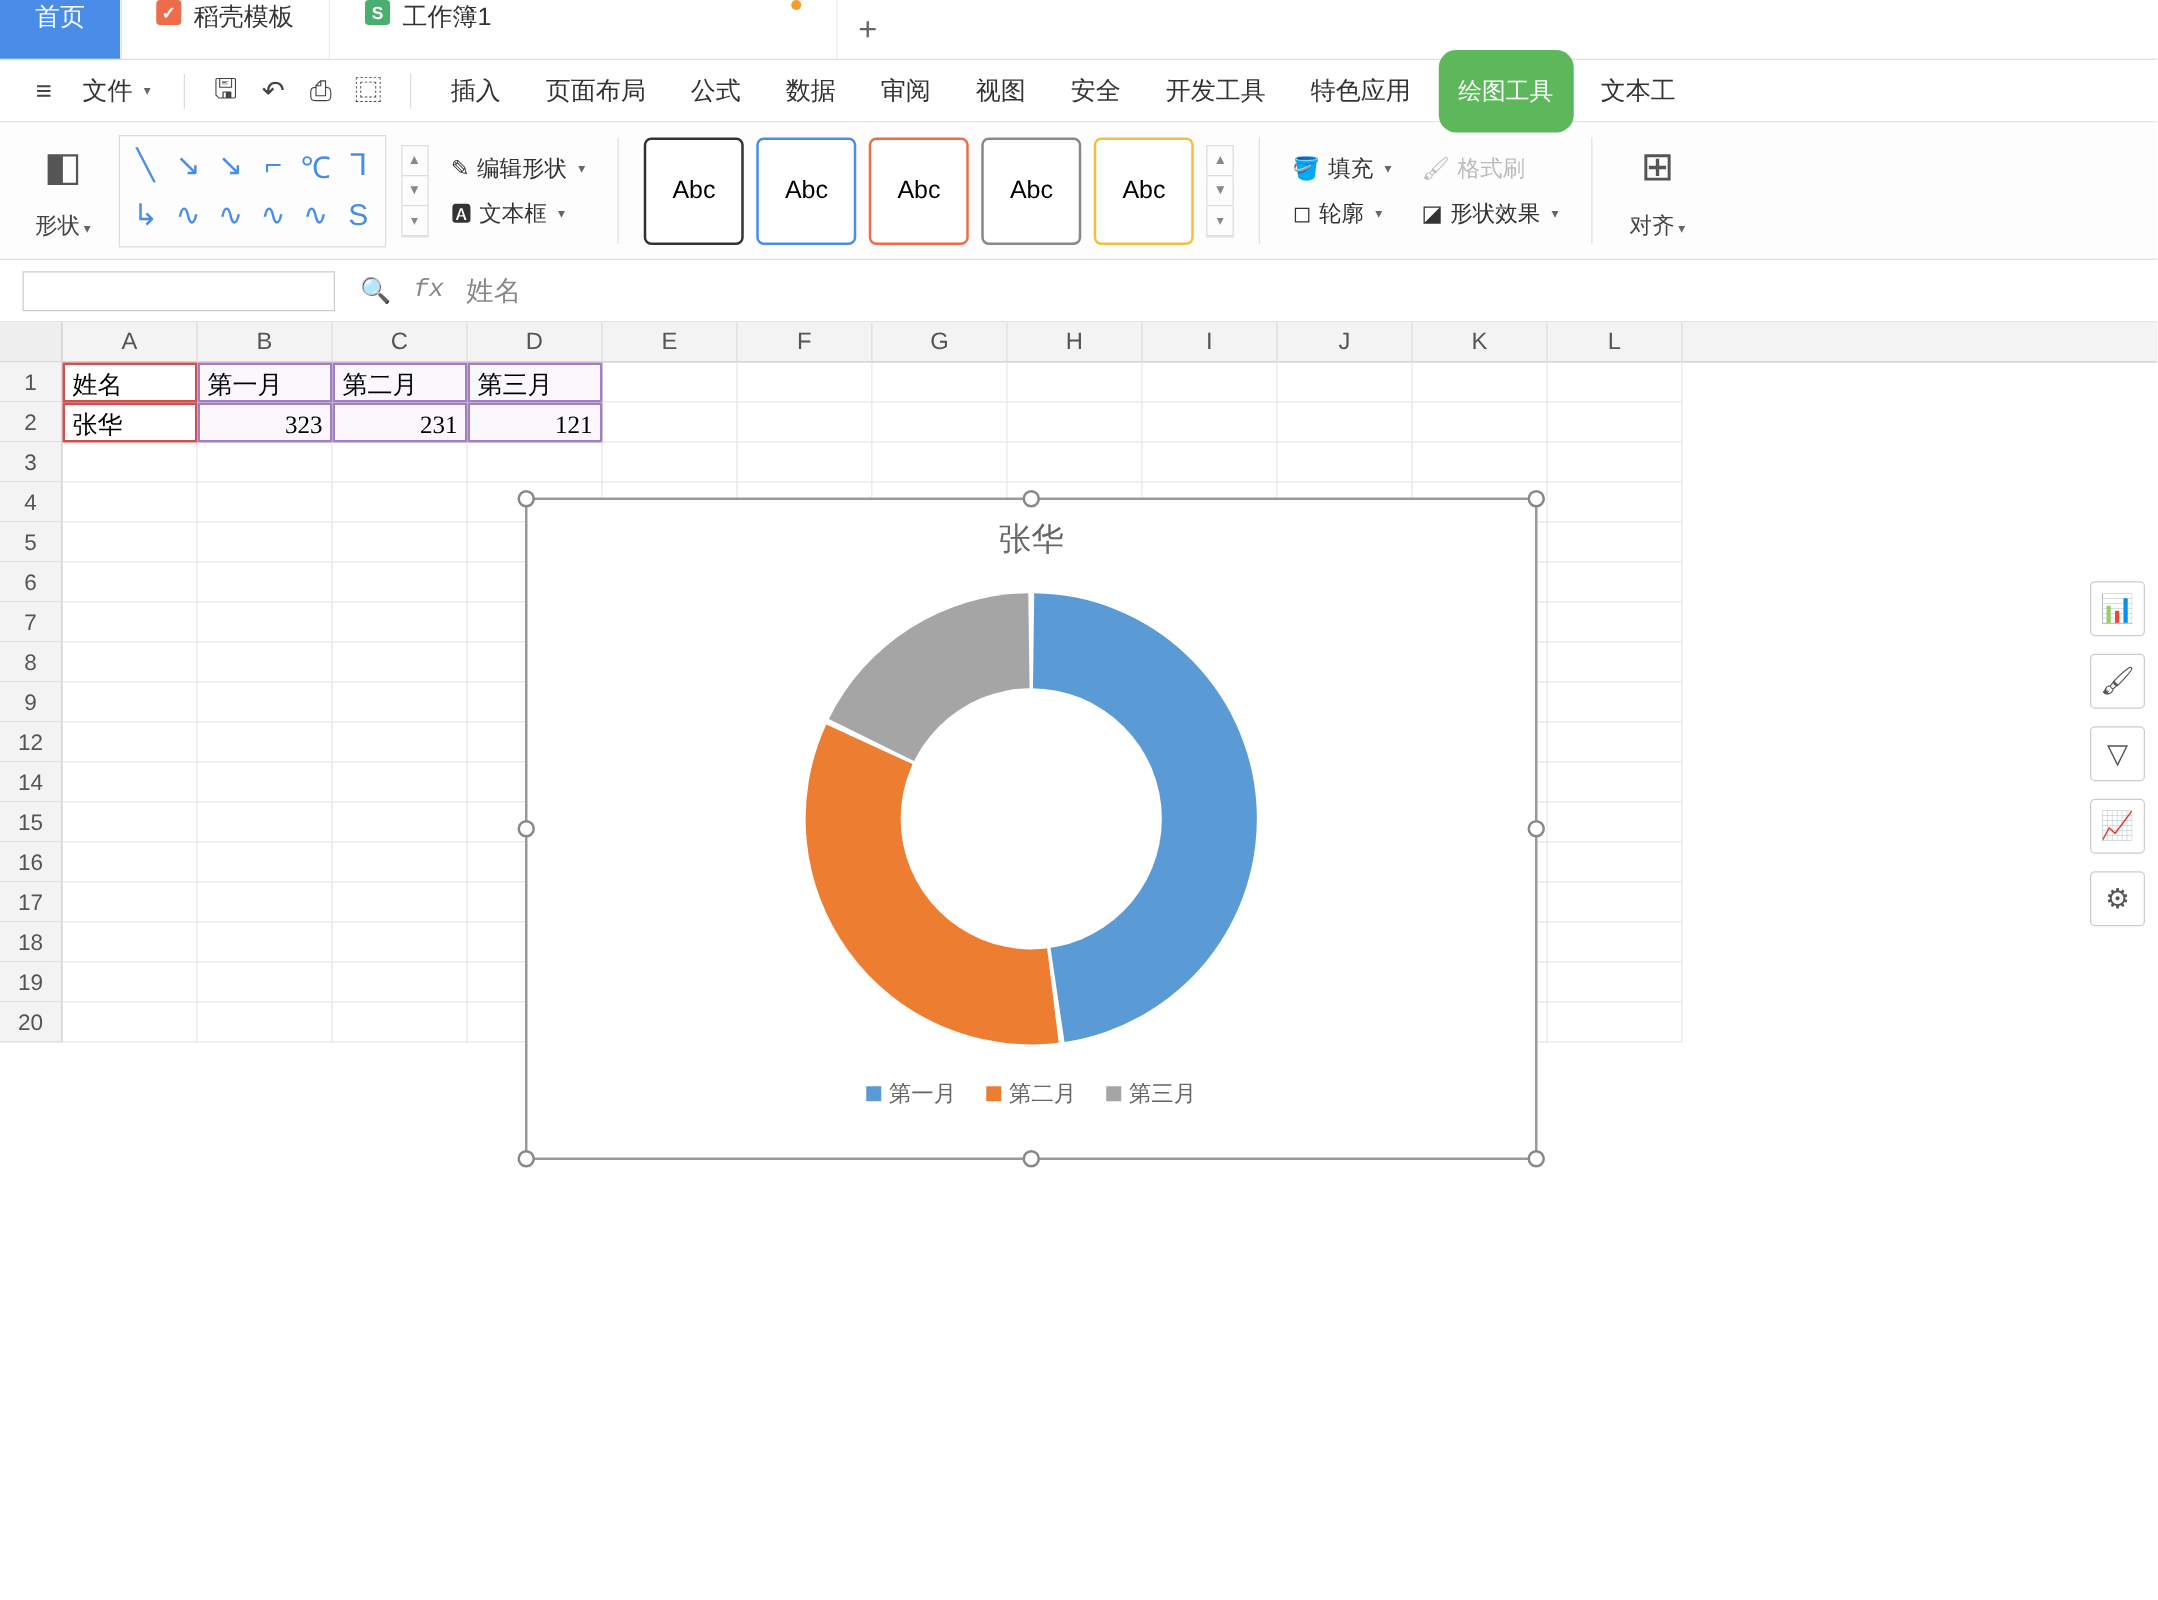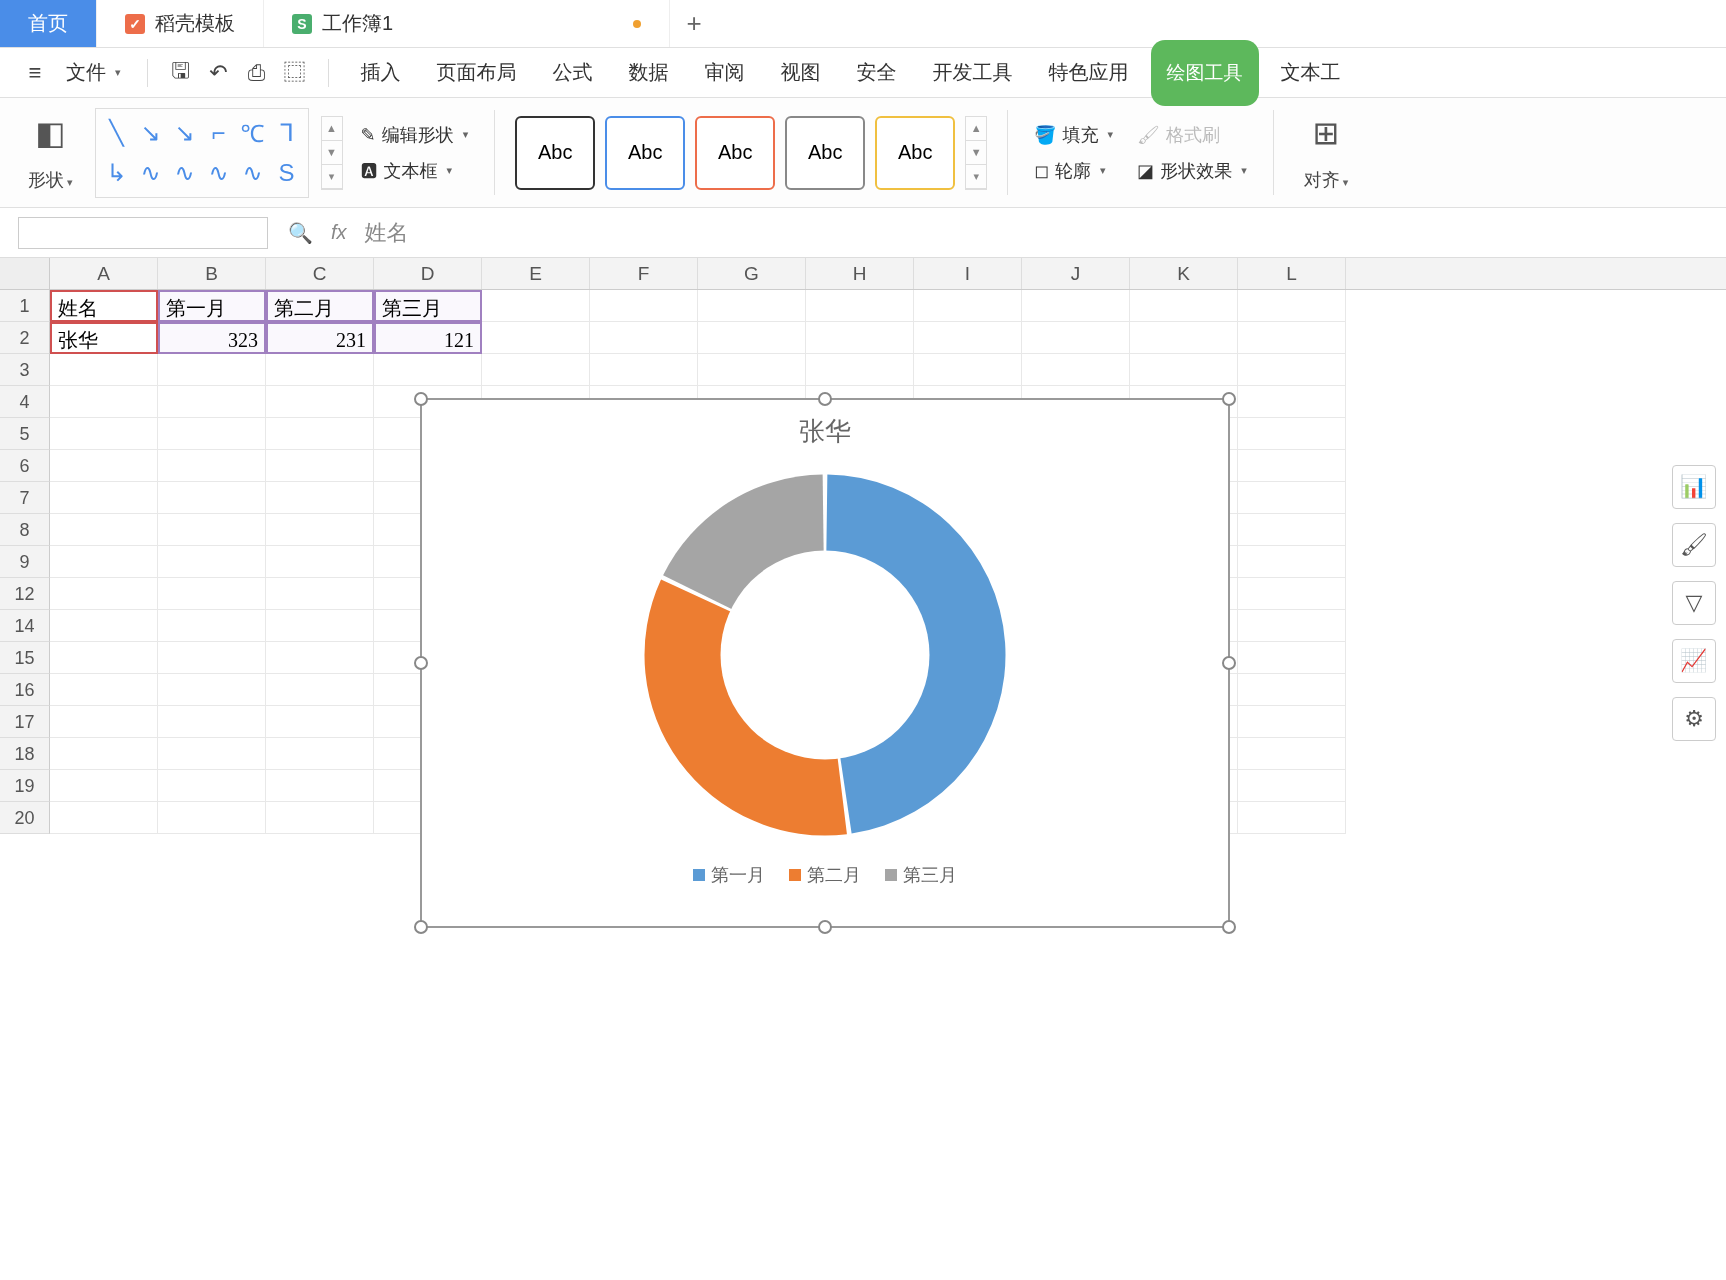--- a/index.html
+++ b/index.html
@@ -1,20 +1,20 @@
 <!DOCTYPE html>
 <html><head>
 <meta charset="utf-8">
 <style>
   * { box-sizing: border-box; margin: 0; padding: 0; font-family: "Microsoft YaHei", sans-serif; }
   body { background: #fff; width: 1726px; height: 1280px; overflow: hidden; }
   
   
   .top-tabs { display: flex; height: 48px; background: #fff; border-bottom: 1px solid #e0e0e0; }
-  .tab { display: flex; align-items: center; padding: 0 28px; font-size: 20px; color: #333; border-right: 1px solid #eee; gap: 10px; }
+  .tab { display: flex; padding: 0 28px; font-size: 20px; color: #333; border-right: 1px solid #eee; gap: 10px; }
   .tab.active { background: #4a8de8; color: #fff; }
   .tab-icon { width: 20px; height: 20px; display: inline-flex; align-items: center; justify-content: center; }
   .tab-icon.docer { background: #ed6d4a; border-radius: 3px; color: #fff; font-weight: bold; font-size: 14px; }
   .tab-icon.sheet { background: #4aae6e; border-radius: 3px; color: #fff; font-weight: bold; font-size: 14px; }
   .tab-dot { width: 8px; height: 8px; background: #f0a030; border-radius: 50%; margin-left: 230px; }
   .tab-add { width: 48px; display: flex; align-items: center; justify-content: center; font-size: 26px; color: #666; }
   
   
   .menu-bar { display: flex; align-items: center; height: 50px; padding: 0 20px; border-bottom: 1px solid #e0e0e0; gap: 8px; }
   .menu-icon { width: 30px; height: 30px; display: flex; align-items: center; justify-content: center; color: #444; font-size: 22px; }
@@ -28,21 +28,21 @@
   .ribbon-group { display: flex; flex-direction: column; align-items: center; justify-content: center; height: 100%; padding: 0 10px; }
   .ribbon-icon-big { font-size: 32px; color: #555; }
   .ribbon-label { font-size: 18px; color: #444; margin-top: 16px; }
   .ribbon-lines { display: grid; grid-template-columns: repeat(6, 30px); grid-template-rows: repeat(2, 36px); gap: 4px; padding: 6px; border: 1px solid #ddd; }
   .ribbon-lines span { display: flex; align-items: center; justify-content: center; color: #4a8de8; font-size: 24px; }
   .ribbon-scroll { display: flex; flex-direction: column; border: 1px solid #ddd; }
   .ribbon-scroll span { width: 20px; height: 24px; display: flex; align-items: center; justify-content: center; font-size: 11px; color: #888; border-bottom: 1px solid #ddd; }
   .ribbon-col { display: flex; flex-direction: column; gap: 8px; justify-content: center; height: 100%; }
   .ribbon-btn { display: flex; align-items: center; gap: 6px; font-size: 18px; color: #333; padding: 2px 6px; }
   .abc-row { display: flex; gap: 10px; align-items: center; }
-  .abc-box { width: 80px; height: 74px; border-radius: 6px; display: flex; align-items: center; justify-content: center; font-size: 20px; background: #fff; }
+  .abc-box { width: 80px; height: 86px; border-radius: 6px; display: flex; align-items: center; justify-content: center; font-size: 20px; background: #fff; }
   .abc1 { border: 2px solid #333; }
   .abc2 { border: 2px solid #4a8de8; }
   .abc3 { border: 2px solid #ed6d4a; }
   .abc4 { border: 2px solid #888; }
   .abc5 { border: 2px solid #f0c040; }
   .ribbon-divider { width: 1px; height: 85px; background: #e0e0e0; margin: 0 8px; }
   
   
   .formula-bar { display: flex; align-items: center; height: 50px; padding: 0 18px; border-bottom: 1px solid #ddd; gap: 20px; }
   .name-box { width: 250px; height: 32px; border: 1px solid #ccc; background: #fff; padding: 0 10px; font-size: 18px; }
@@ -203,21 +203,21 @@
   <div class="ribbon-group">
     <span class="ribbon-icon-big">⊞</span>
     <span class="ribbon-label"><span>对齐</span><span class="dropdown-arrow">▾</span></span>
   </div>
 </div>
 
 <div class="formula-bar">
   <input class="name-box" style="">
   <div class="fx-area">
     <span>🔍</span>
-    <span style="font-style:italic;">fx</span>
+    <span style="font-style:italic;font-family:Liberation Mono, monospace;">fx</span>
     <span class="fx-val">姓名</span>
   </div>
 </div>
 
 <div class="sheet-area">
   <div class="col-headers">
     <div class="corner"></div>
     <div class="col-h">A</div>
     <div class="col-h">B</div>
     <div class="col-h">C</div>

